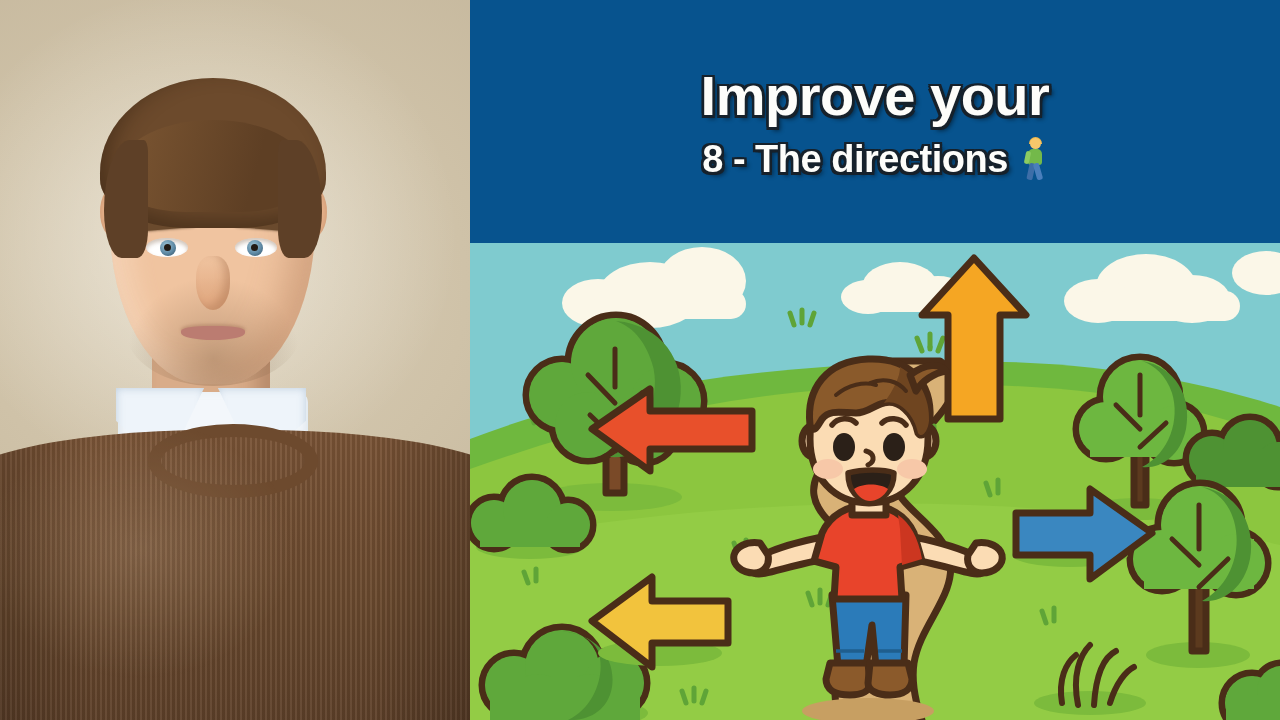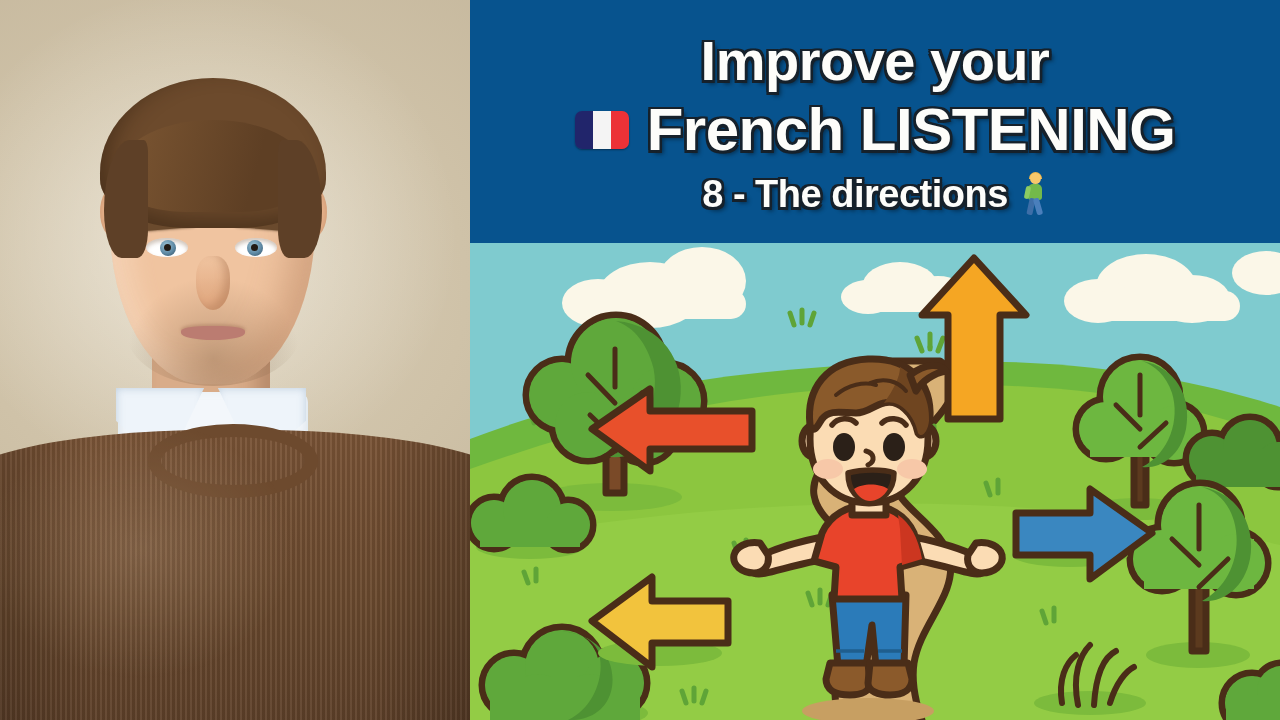--- a/index.html
+++ b/index.html
@@ -169,24 +169,20 @@
       <div class="sweater-rib"></div>
     </div>
     <div class="sweater-neck"></div>
     <div class="sweater-shade"></div>
   </div>
 
   <div class="right-panel">
 
     <div class="banner">
       <div class="ttl line1">Improve your</div>
-      <div class="ttl line2">
-        <span class="flag-fr"></span>
-        <span>French LISTENING</span>
-      </div>
       <div class="ttl line3">
         <span>8 - The directions</span>
         <span class="walk-fig">
           <i class="wf-hair"></i>
             <i class="wf-head"></i>
             <i class="wf-body"></i>
           <i class="wf-arm"></i>
             <i class="wf-leg1"></i>
             <i class="wf-leg2"></i>
         </span>

